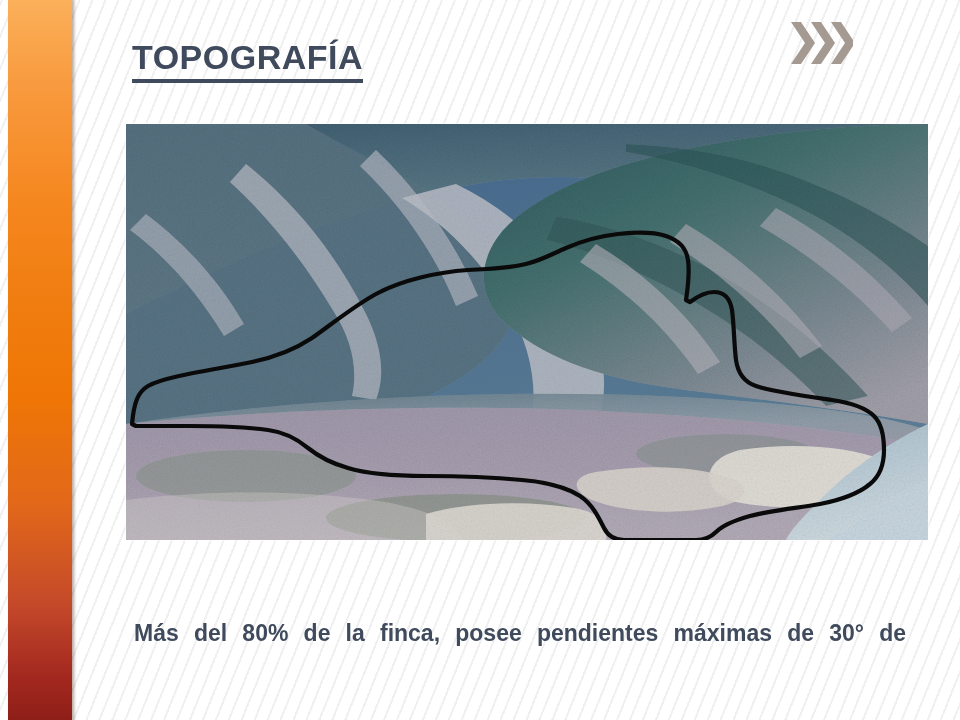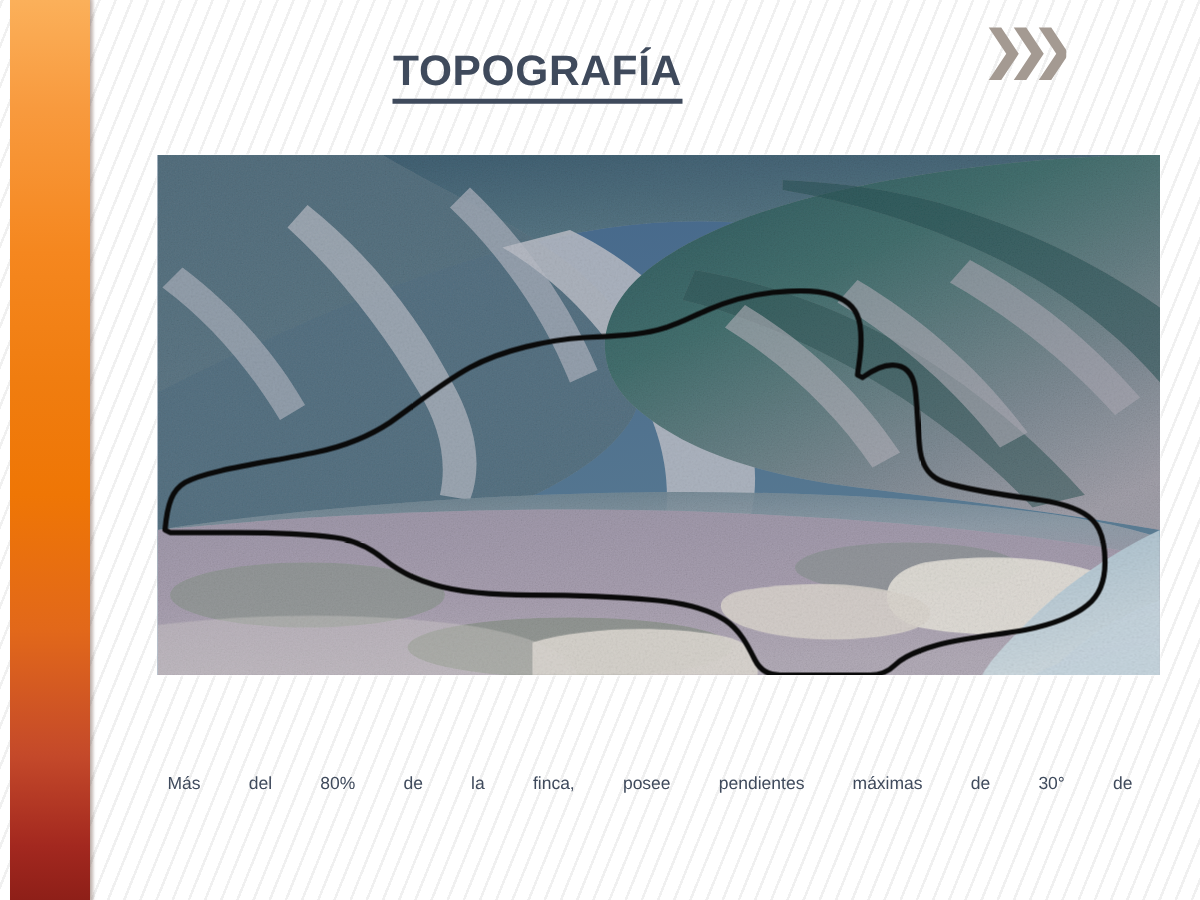--- a/index.html
+++ b/index.html
@@ -49,24 +49,24 @@
     left: 72px;
     top: 0;
     width: 4px;
     height: 720px;
     background: linear-gradient(to right, rgba(90,40,20,0.30), rgba(90,40,20,0));
   }
 
   
   .title-wrap {
     position: absolute;
-    left: 110px;
+    left: 132px;
     top: 40px;
     width: 640px;
-    text-align: center;
+    text-align: left;
   }
   .title {
     display: inline-block;
     font-size: 34px;
     font-weight: bold;
     letter-spacing: 0.5px;
     color: #3f4a5c;
     line-height: 1.05;
     padding-bottom: 3px;
     border-bottom: 4px solid #3f4a5c;
@@ -95,22 +95,22 @@
   .photo-frame svg {
     display: block;
   }
 
   
   .caption {
     position: absolute;
     left: 134px;
     top: 614px;
     width: 772px;
-    font-size: 14px;
-    font-weight: normal;
+    font-size: 23px;
+    font-weight: bold;
     line-height: 1.72;
     color: #3f4a5c;
     text-align: justify;
   }
   .caption .ln1 { display: block; text-align-last: justify; }
   .caption .ln2 { display: block; text-align-last: left; }
 </style>
 </head>
 <body>
 

